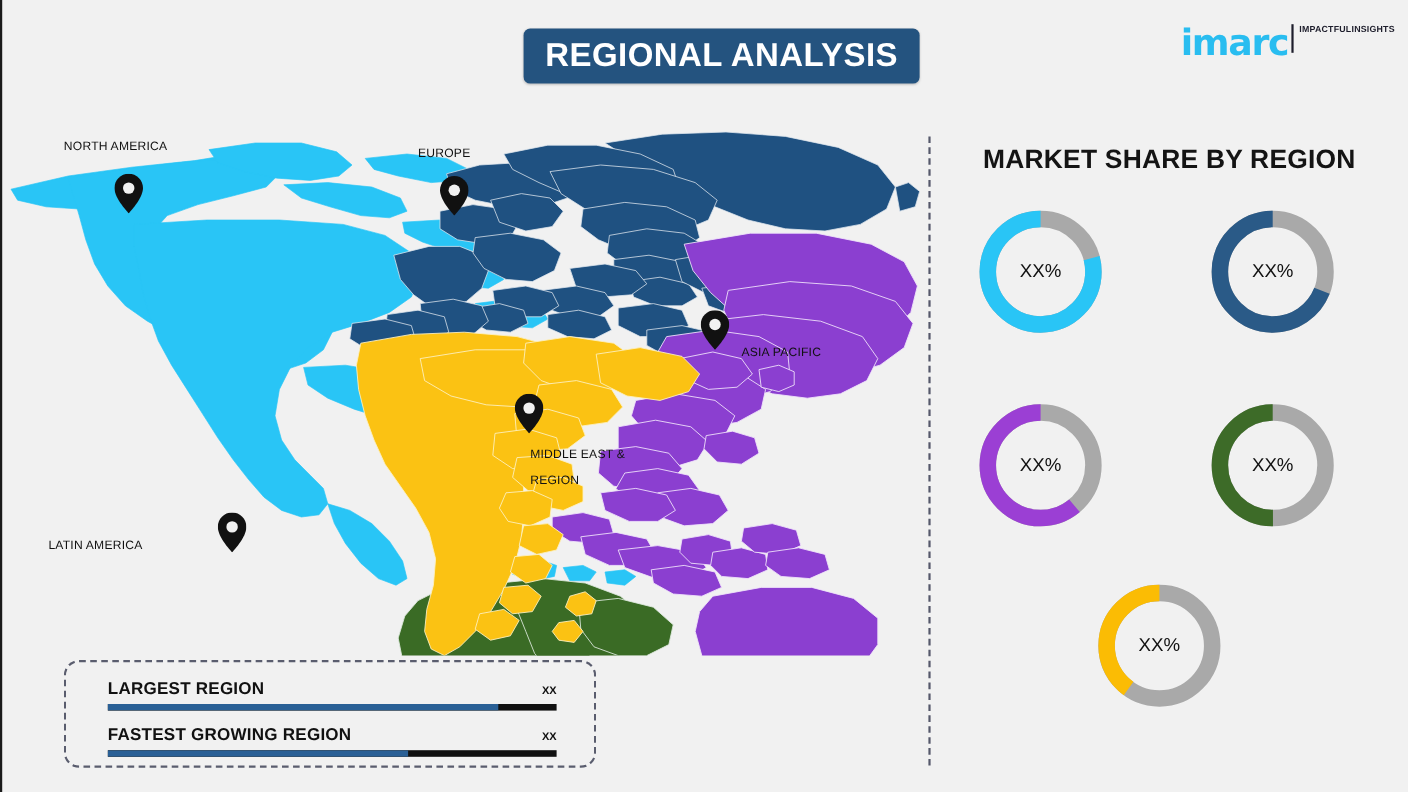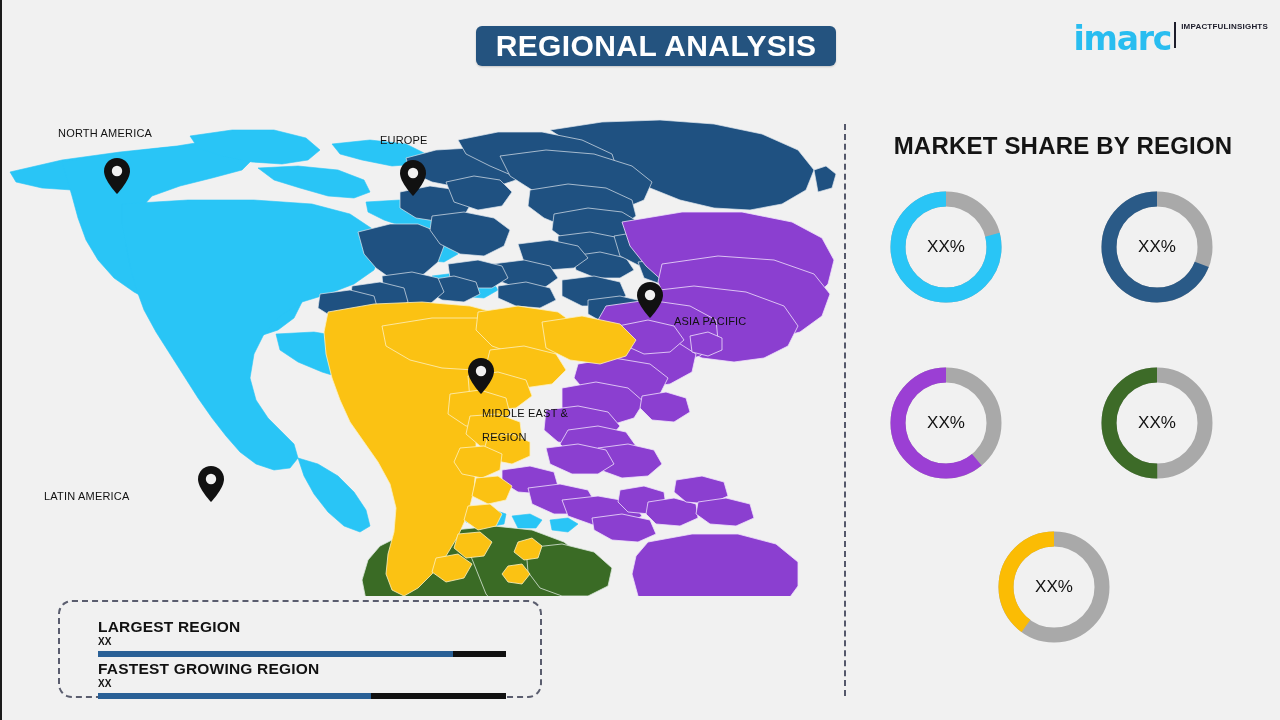--- a/index.html
+++ b/index.html
@@ -16,21 +16,21 @@
     background: #f1f1f1;
     overflow: hidden;
     box-sizing: border-box;
     border-left: 2px solid #1b1b1b;
   }
 
   
   #title-banner {
     position: absolute;
     left: 474px; top: 26px;
-    width: 360px; height: 40px;
+    width: 360px; height: 50px;
     background: #24537f;
     border-radius: 6px;
     display: flex;
     align-items: center;
     justify-content: center;
     box-shadow: 0 1px 2px rgba(0,0,0,0.18);
   }
   #title-banner .title-text {
     color: #ffffff;
     font-size: 30px;
@@ -116,21 +116,20 @@
     position: absolute;
     left: 38px;
     width: 408px;
   }
   .legend-row.r1 { top: 16px; }
   .legend-row.r2 { top: 58px; }
   .legend-head {
     display: flex;
     align-items: baseline;
     justify-content: space-between;
-    flex-direction: column;
   }
   .legend-name {
     color: #111111;
     font-size: 15.5px;
     font-weight: bold;
     letter-spacing: 0.2px;
   }
   .legend-val {
     color: #111111;
     font-size: 10px;

